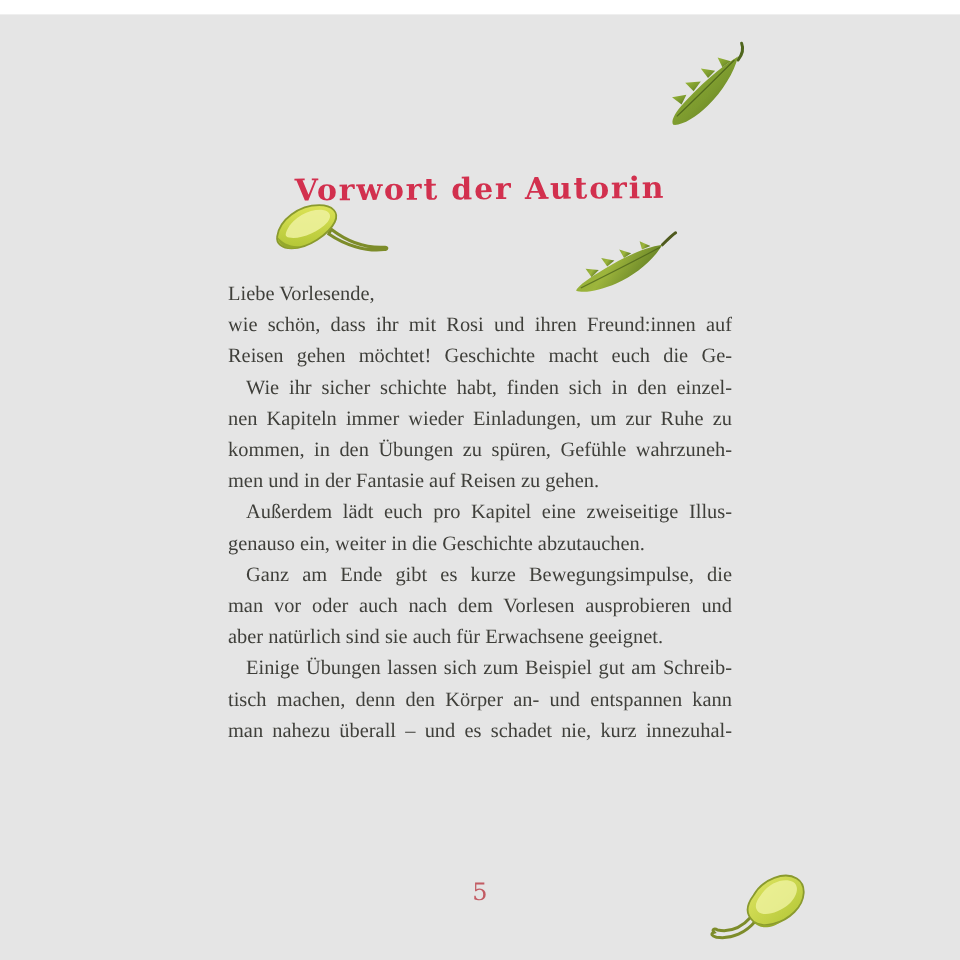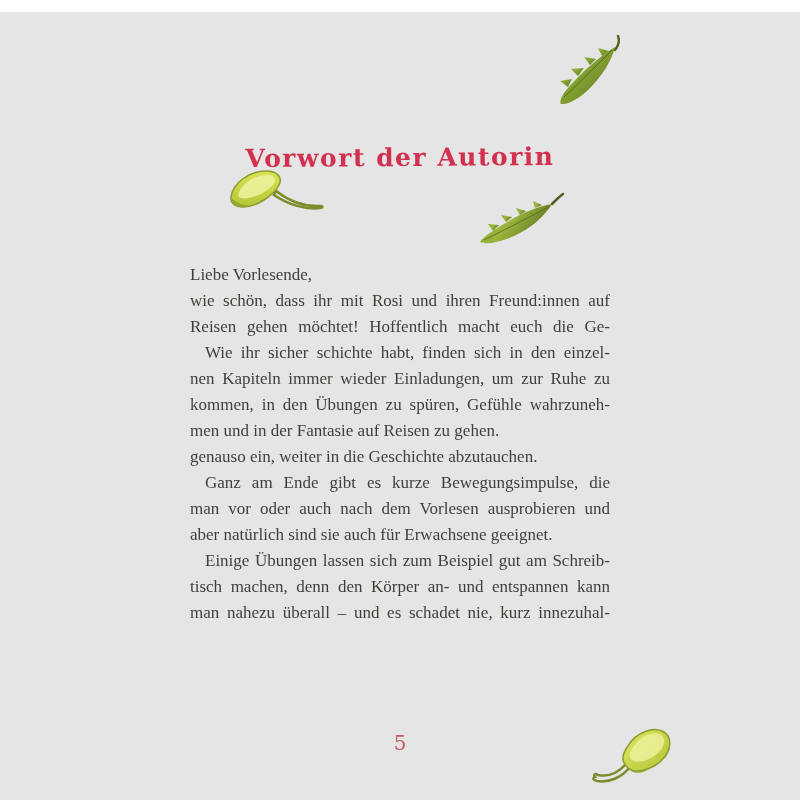--- a/index.html
+++ b/index.html
@@ -22,21 +22,21 @@
     font-family: "DejaVu Serif", serif;
     font-weight: bold;
     font-size: 25px;
     letter-spacing: 1.5px;
     color: var(--title-red, #d2304e);
     transform: rotate(-0.4deg);
   }
   .body-text {
     position: absolute;
     left: 190px;
-    top: 250px;
+    top: 220px;
     width: 420px;
     font-size: 17px;
     line-height: 26px;
     color: var(--body-ink, #3f3f3a);
   }
   .line { height: 26px; overflow: hidden; }
   .line.j { text-align: justify; }
   .line.j::after { content: ""; display: inline-block; width: 100%; height: 0; }
   .line.ind { text-indent: 15px; }
   .page-number {
@@ -105,25 +105,26 @@
     <path d="M63,17 L61,10 L70,14 Z" fill="url(#gJag2)"></path>
     <path d="M21,40 L16,33 L27,34 Z" fill="url(#gJag2)"></path>
     <path d="M78,15 C60,25 36,37 12,49" fill="none" stroke="#465c18" stroke-width="1" opacity="0.7"></path>
   </svg>
 
   <h1 class="chapter-title">Vorwort der Autorin</h1>
 
   <div class="body-text">
       <div class="line">Liebe Vorlesende,</div>
       <div class="line j">wie schön, dass ihr mit Rosi und ihren Freund:innen auf</div>
-      <div class="line j">Reisen gehen möchtet! Hoffentlich macht euch die Ge-</div>
+      <div class="line j">Reisen gehen möchtet! Geschichte macht euch die Ge-</div>
       <div class="line j ind">Wie ihr sicher schichte habt, finden sich in den einzel-</div>
       <div class="line j">nen Kapiteln immer wieder Einladungen, um zur Ruhe zu</div>
       <div class="line j">kommen, in den Übungen zu spüren, Gefühle wahrzuneh-</div>
       <div class="line">men und in der Fantasie auf Reisen zu gehen.</div>
+      <div class="line j ind">Außerdem lädt euch pro Kapitel eine zweiseitige Illus-</div>
       <div class="line">genauso ein, weiter in die Geschichte abzutauchen.</div>
       <div class="line j ind">Ganz am Ende gibt es kurze Bewegungsimpulse, die</div>
       <div class="line j">man vor oder auch nach dem Vorlesen ausprobieren und</div>
       <div class="line">aber natürlich sind sie auch für Erwachsene geeignet.</div>
       <div class="line j ind">Einige Übungen lassen sich zum Beispiel gut am Schreib-</div>
       <div class="line j">tisch machen, denn den Körper an- und entspannen kann</div>
       <div class="line j">man nahezu überall – und es schadet nie, kurz innezuhal-</div>
     </div>
 
   <div class="page-number">5</div>

